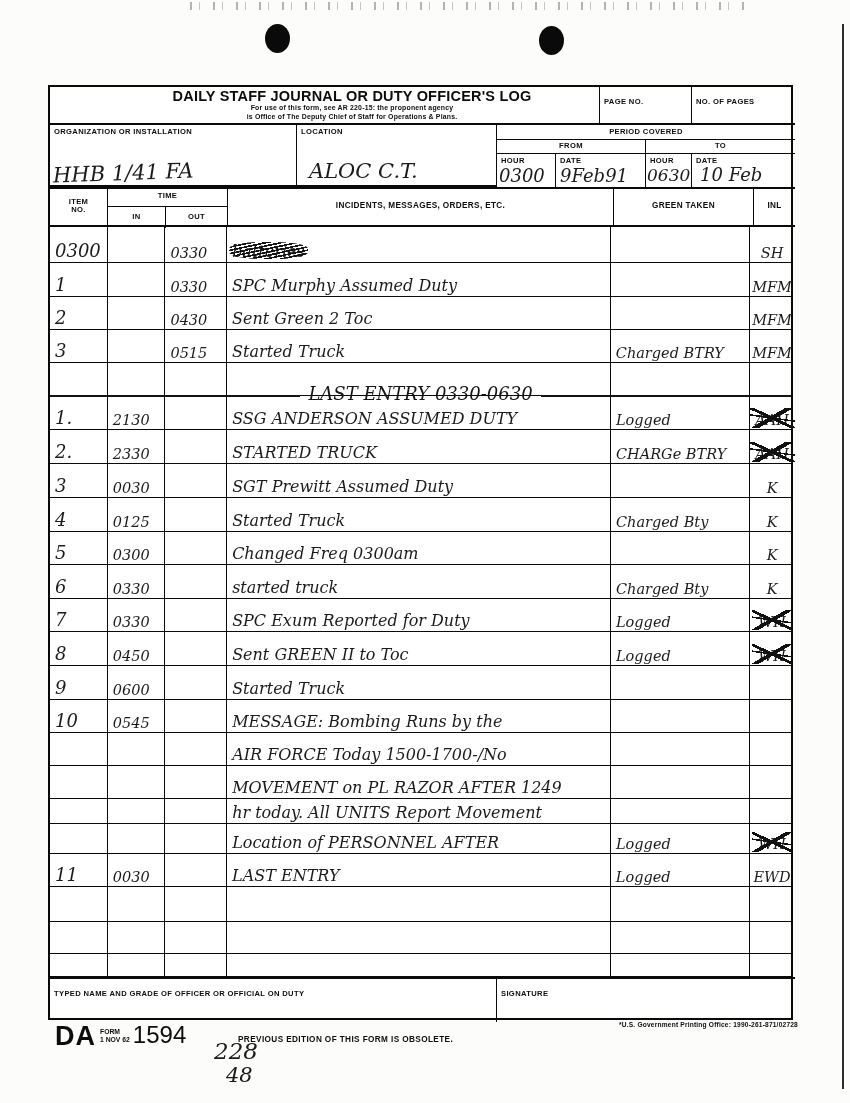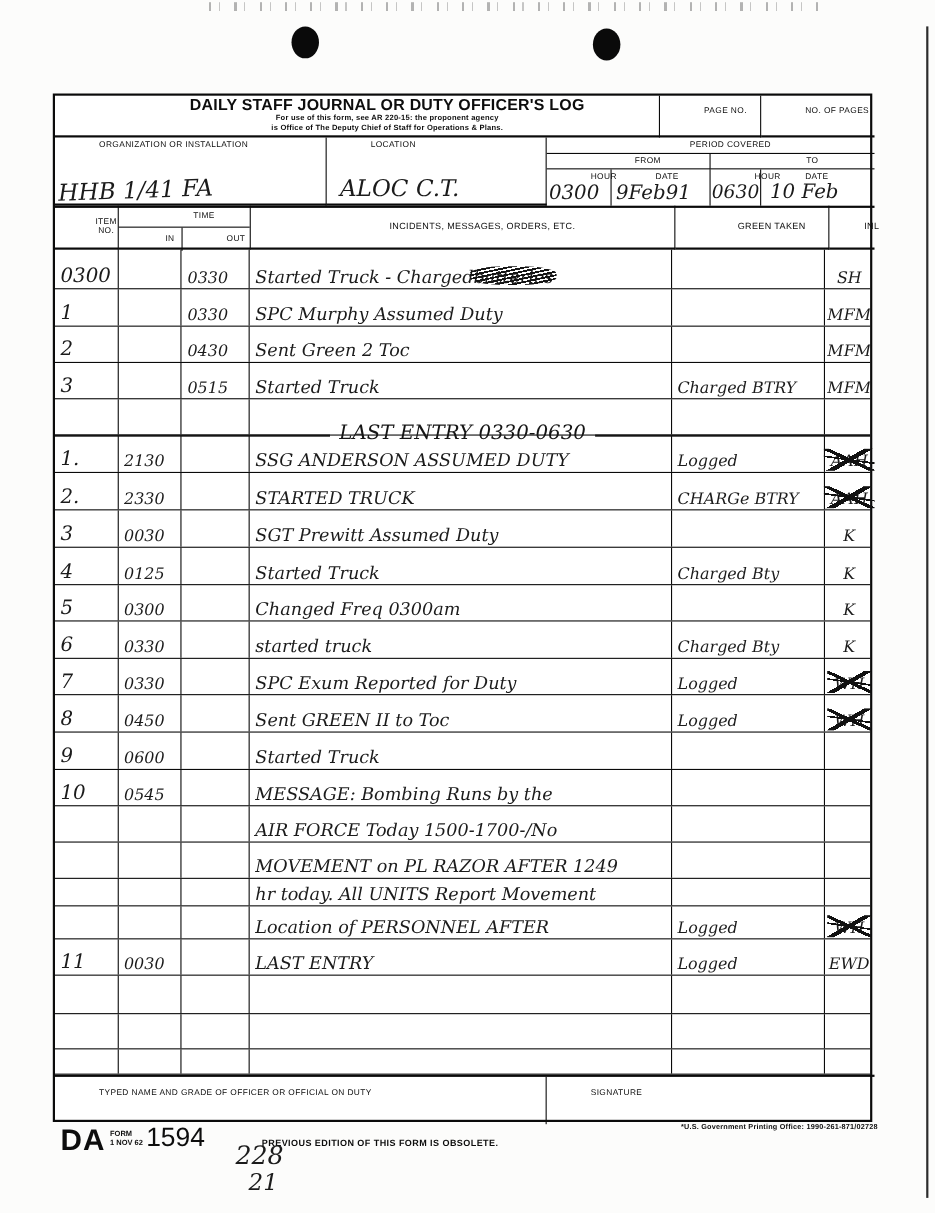--- a/index.html
+++ b/index.html
@@ -10,21 +10,21 @@
   .scan-edge{position:absolute;top:24px;bottom:14px;width:2px;background:#2c2c2c;}
   .scan-noise{position:absolute;top:2px;left:190px;width:560px;height:8px;opacity:.55;
     background:repeating-linear-gradient(90deg,#777 0 2px,transparent 2px 9px,#999 9px 10px,transparent 10px 23px);}
   
   .form{position:absolute;left:48px;top:85px;width:745px;height:935px;background:#fff;
         border:2.5px solid #0a0a0a;box-sizing:border-box;}
   .abs{position:absolute;box-sizing:border-box;}
   .b-r{border-right:1.7px solid #0a0a0a;}
   .b-b{border-bottom:1.7px solid #0a0a0a;}
   .b-b2{border-bottom:2.2px solid #0a0a0a;}
-  .lbl{font-weight:normal;font-size:7.6px;letter-spacing:.35px;line-height:1.1;margin-left:36px;}
+  .lbl{font-weight:bold;font-size:7.6px;letter-spacing:.35px;line-height:1.1;}
   .pad{padding:3px 0 0 4px;}
   .ctr{display:flex;align-items:center;justify-content:center;text-align:center;}
   .title-main{font-weight:bold;font-size:14.5px;letter-spacing:.2px;}
   .title-sub{font-weight:bold;font-size:6.9px;letter-spacing:.2px;line-height:1.25;}
   
   .hw{font-family:"DejaVu Serif",serif;font-style:italic;color:#1b1b1b;white-space:nowrap;}
   .hw-lg{font-size:21px;}
   .hw-md{font-size:16px;}
   .hw-sm{font-size:14.5px;}
   
@@ -150,21 +150,20 @@
           <div class="cell c-item">
             <span class="hw hw-md" style="font-size: 18px;">0300</span>
           </div>
           <div class="cell c-in">
             <span class="hw hw-sm"></span>
           </div>
           <div class="cell c-out">
             <span class="hw hw-sm">0330</span>
           </div>
           <div class="cell c-inc">
-            <span class="hw hw-md">Started Truck - Charged </span>
             <span class="hw hw-md scratch">batteries</span>
           </div>
           <div class="cell c-act">
             <span class="hw hw-sm"></span>
           </div>
           <div class="cell c-inl">
             <span class="hw hw-sm">SH</span>
           </div>
         </div>
         <div class="log-row" style="height: 34px;">
@@ -616,15 +615,15 @@
     <span class="da-big">DA</span>
     <span class="da-small">
       <span>FORM</span><br>
       <span>1 NOV 62</span>
     </span>
     <span class="da-num">1594</span>
   </div>
   <div class="foot-obsolete">PREVIOUS EDITION OF THIS FORM IS OBSOLETE.</div>
   <div class="foot-gpo">*U.S. Government Printing Office: 1990-261-871/02728</div>
   <div class="hw foot-hw1">228</div>
-  <div class="hw foot-hw2">21</div>
+  <div class="hw foot-hw2">48</div>
 
 </div>
 
 </body></html>

